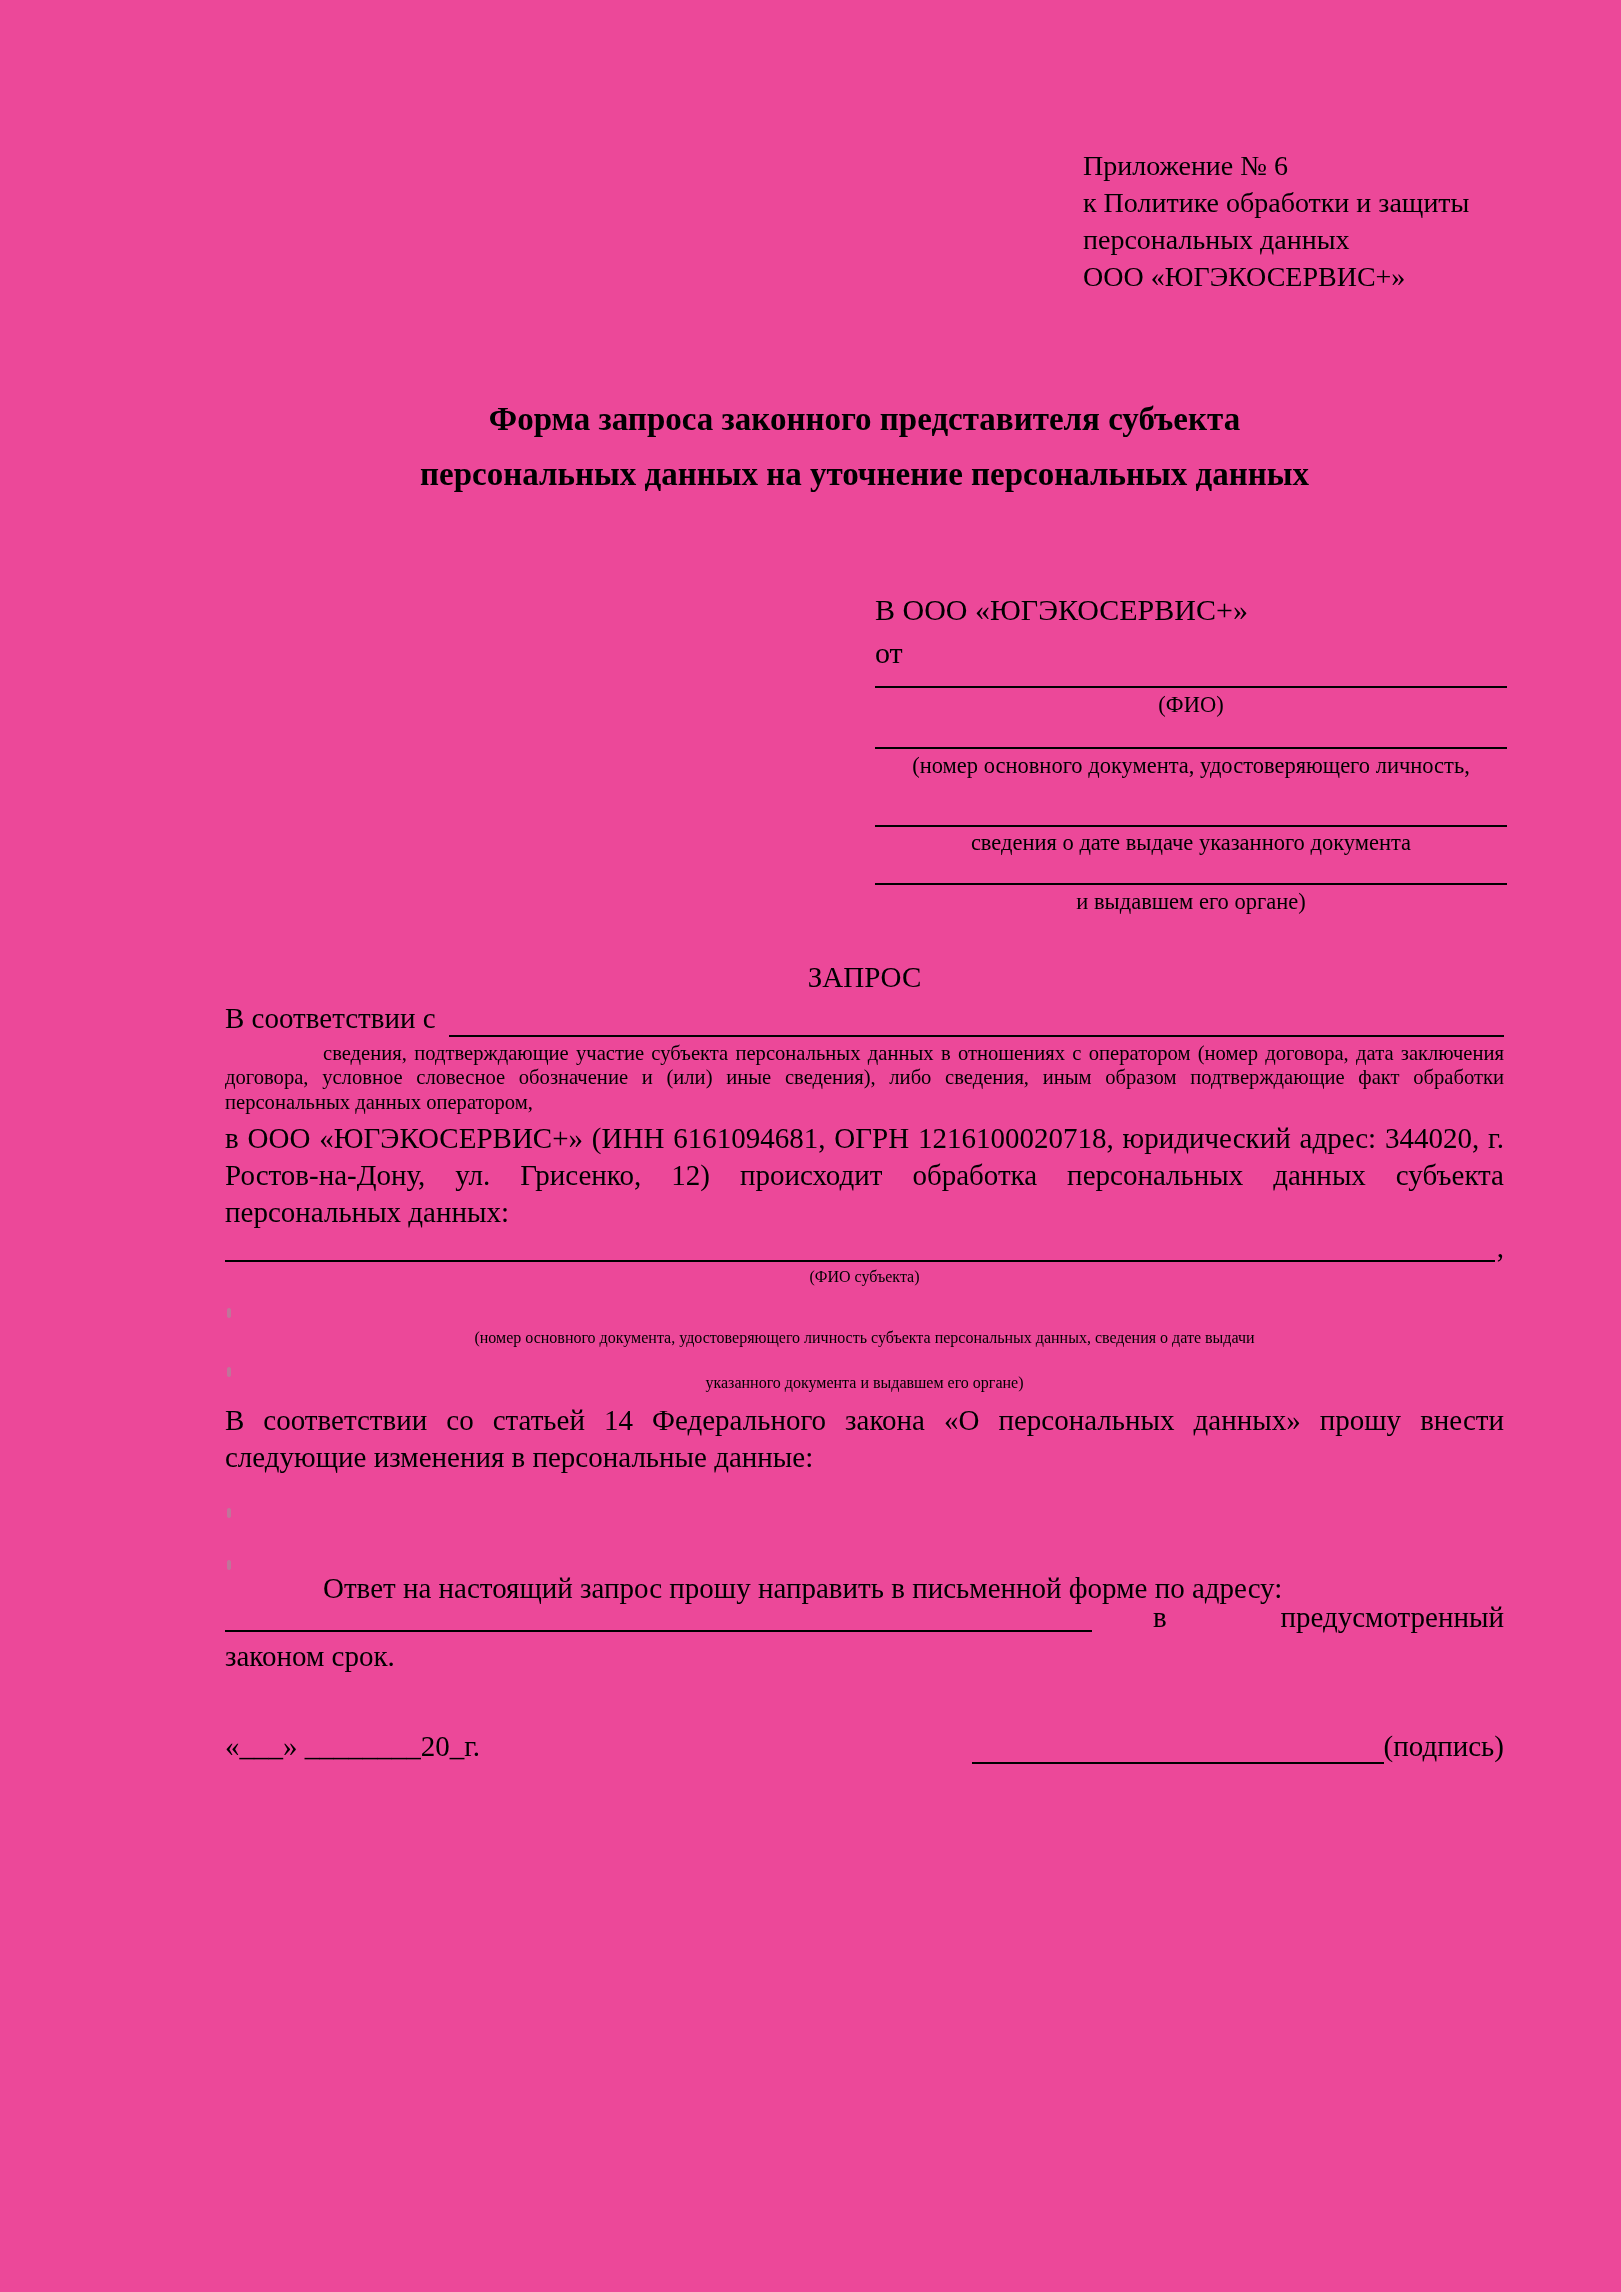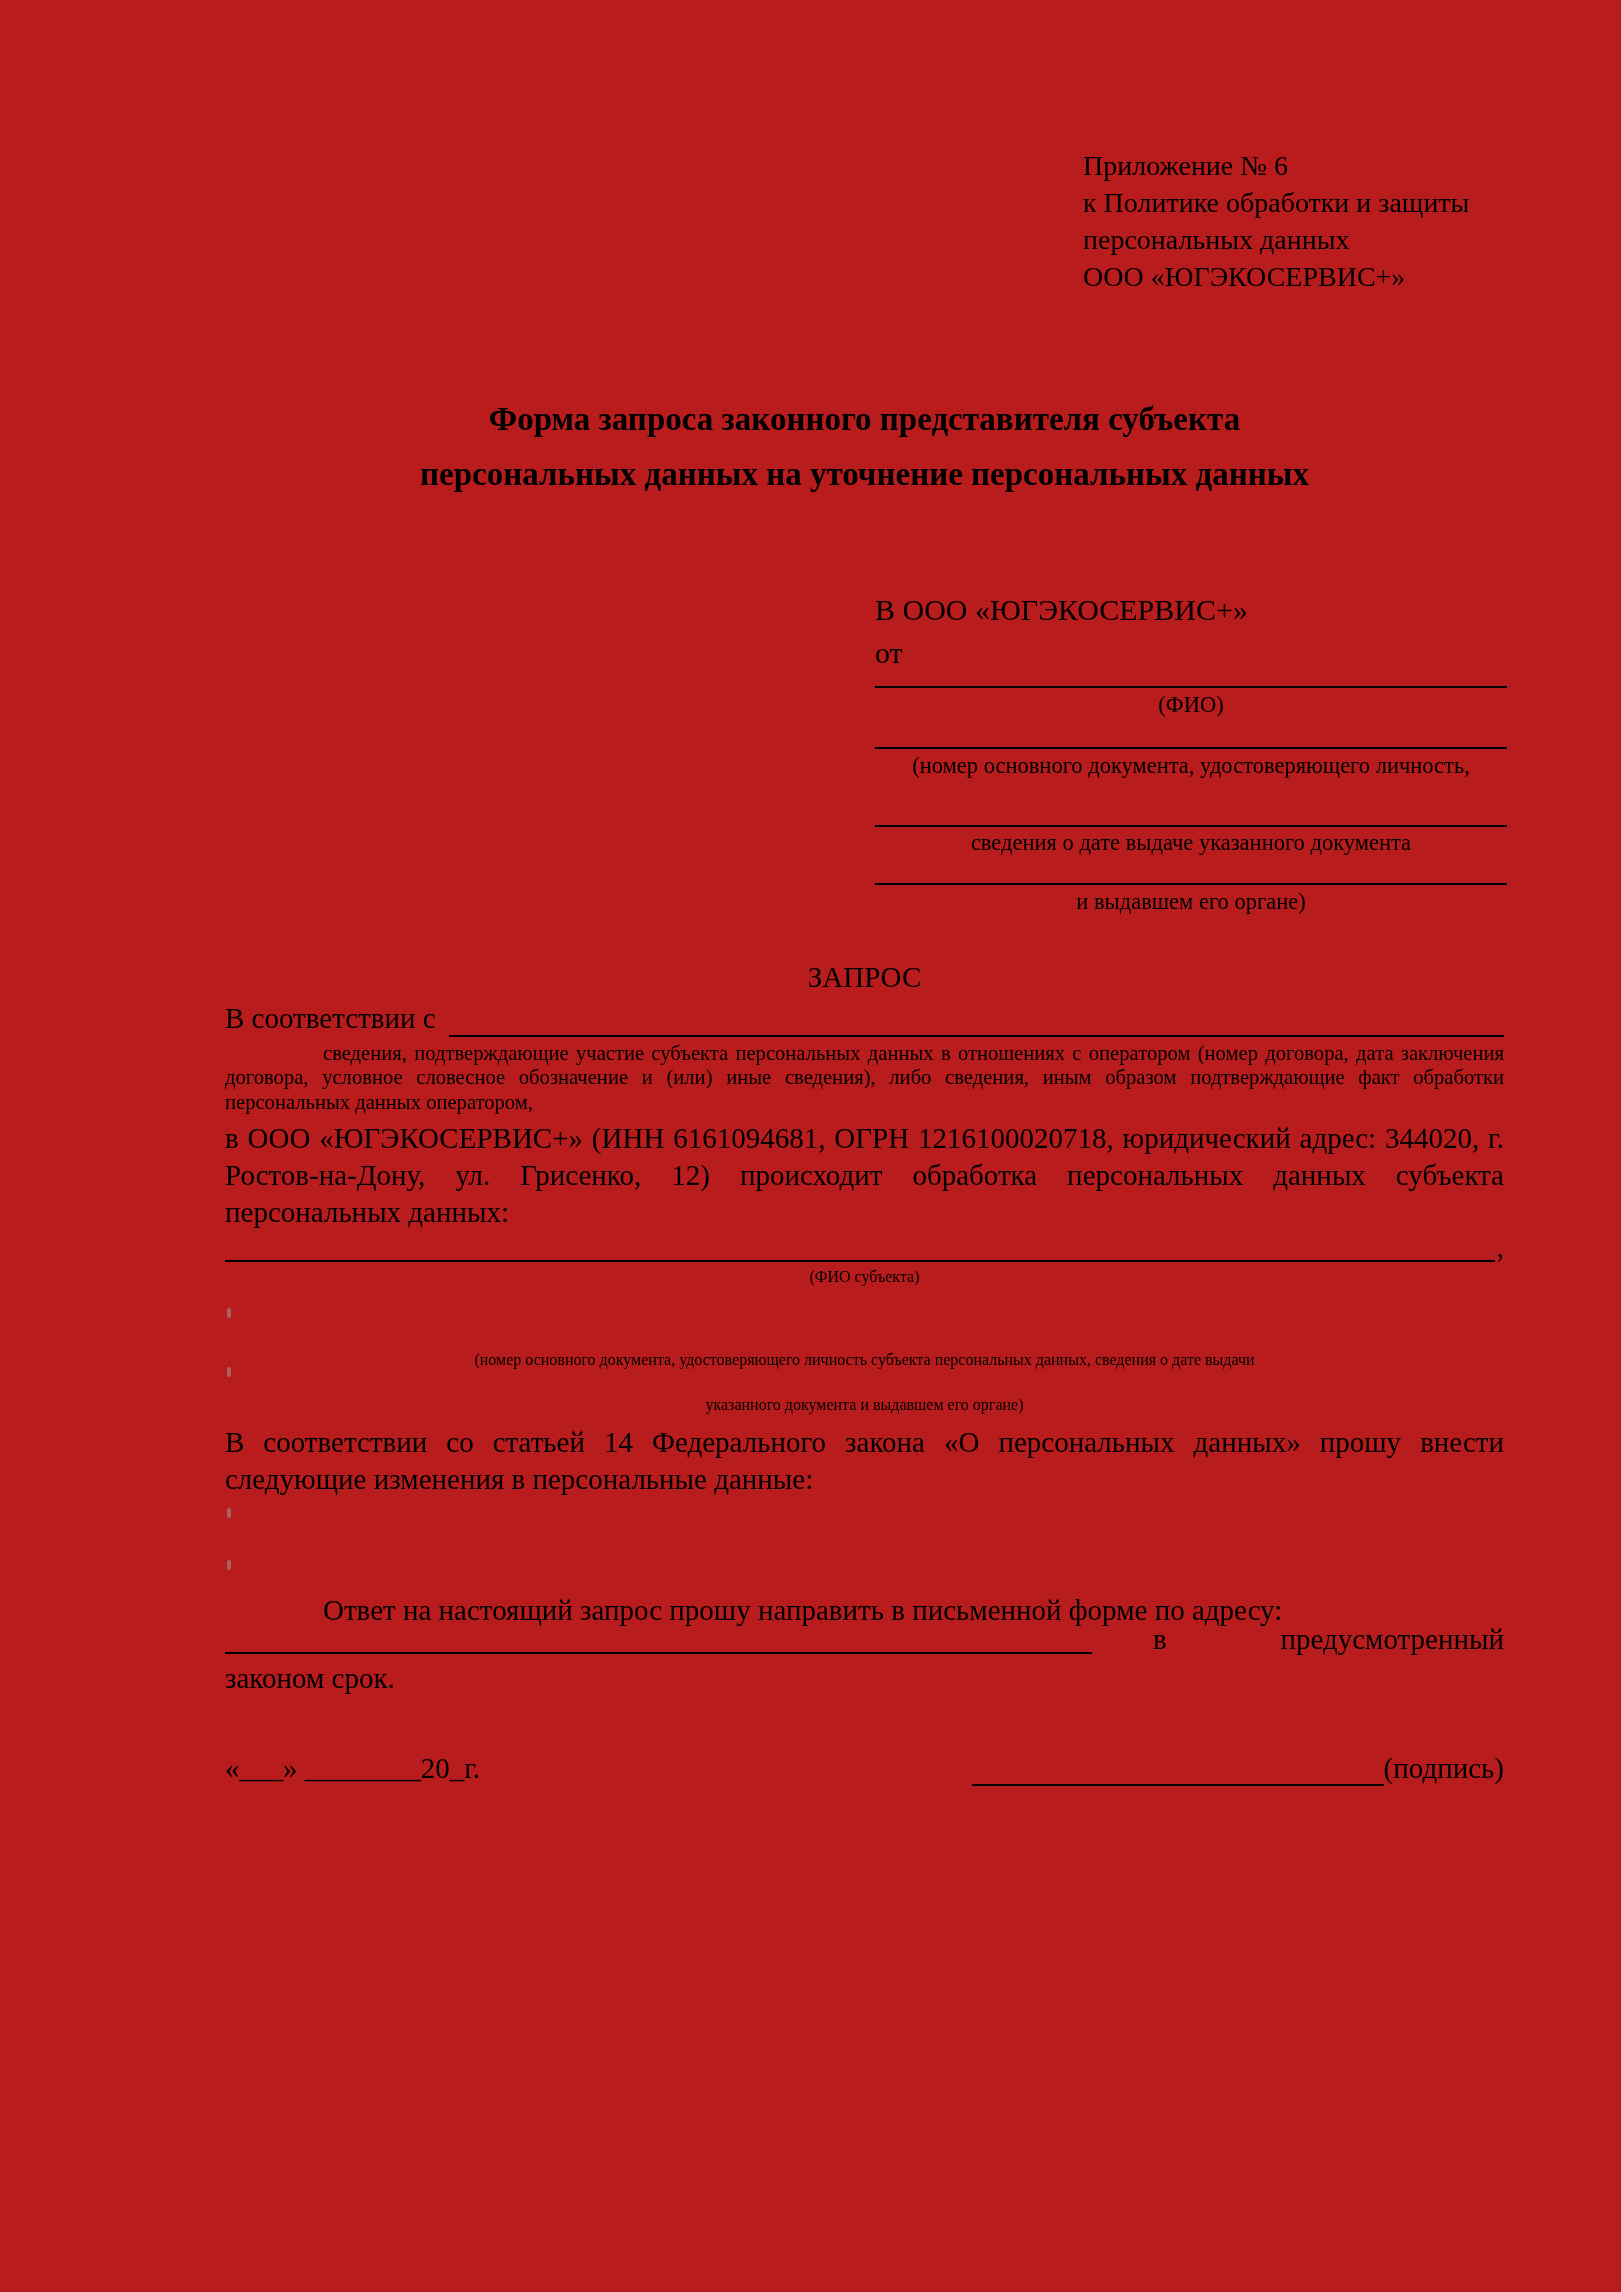--- a/index.html
+++ b/index.html
@@ -1,20 +1,20 @@
 <!DOCTYPE html>
 <html><head>
 <meta charset="utf-8">
 <style>
   html, body { margin: 0; padding: 0; background: #ffffff; }
   .page {
     position: relative;
     width: 1621px;
     height: 2293px;
-    background: #b91c1c;
+    background: #ec4899;
     color: #000000;
     font-family: "Liberation Serif", "DejaVu Serif", serif;
     overflow: hidden;
   }
   
   .hdr {
     position: absolute;
     left: 1083px;
     top: 147px;
     width: 451px;
@@ -71,21 +71,21 @@
     line-height: 24.5px;
     text-align: justify;
     text-indent: 98px;
   }
   .para { margin-top: 5.9px; text-align: justify; }
   .subject-row { display: flex; align-items: flex-end; height: 31px; }
   .subject-row .fill { flex: 1; border-bottom: 2.9px solid #000; }
   .subject-row .comma { line-height: 29px; padding-left: 2px; }
   .cap-c { font-size: 16px; line-height: 25.5px; text-align: center; }
   .cap-fio  { margin-top: 2px; }
-  .cap-doc1 { margin-top: 57px; }
+  .cap-doc1 { margin-top: 35px; }
   .cap-doc2 { margin-top: 20px; }
   .article { margin-top: 5.9px; text-align: justify; }
   .reply { margin-top: 94px; text-indent: 98px; }
   .reply-row { display: flex; align-items: flex-end; height: 25.5px; font-size: 29px; }
   .reply-row .fill { width: 867px; border-bottom: 2.9px solid #000; }
   .reply-row .w1 { margin-left: 61px; line-height: 29px; }
   .reply-row .w2 { margin-left: auto; line-height: 29px; }
   .tail { margin-top: 5.9px; }
   .bottom-row {
     display: flex;

